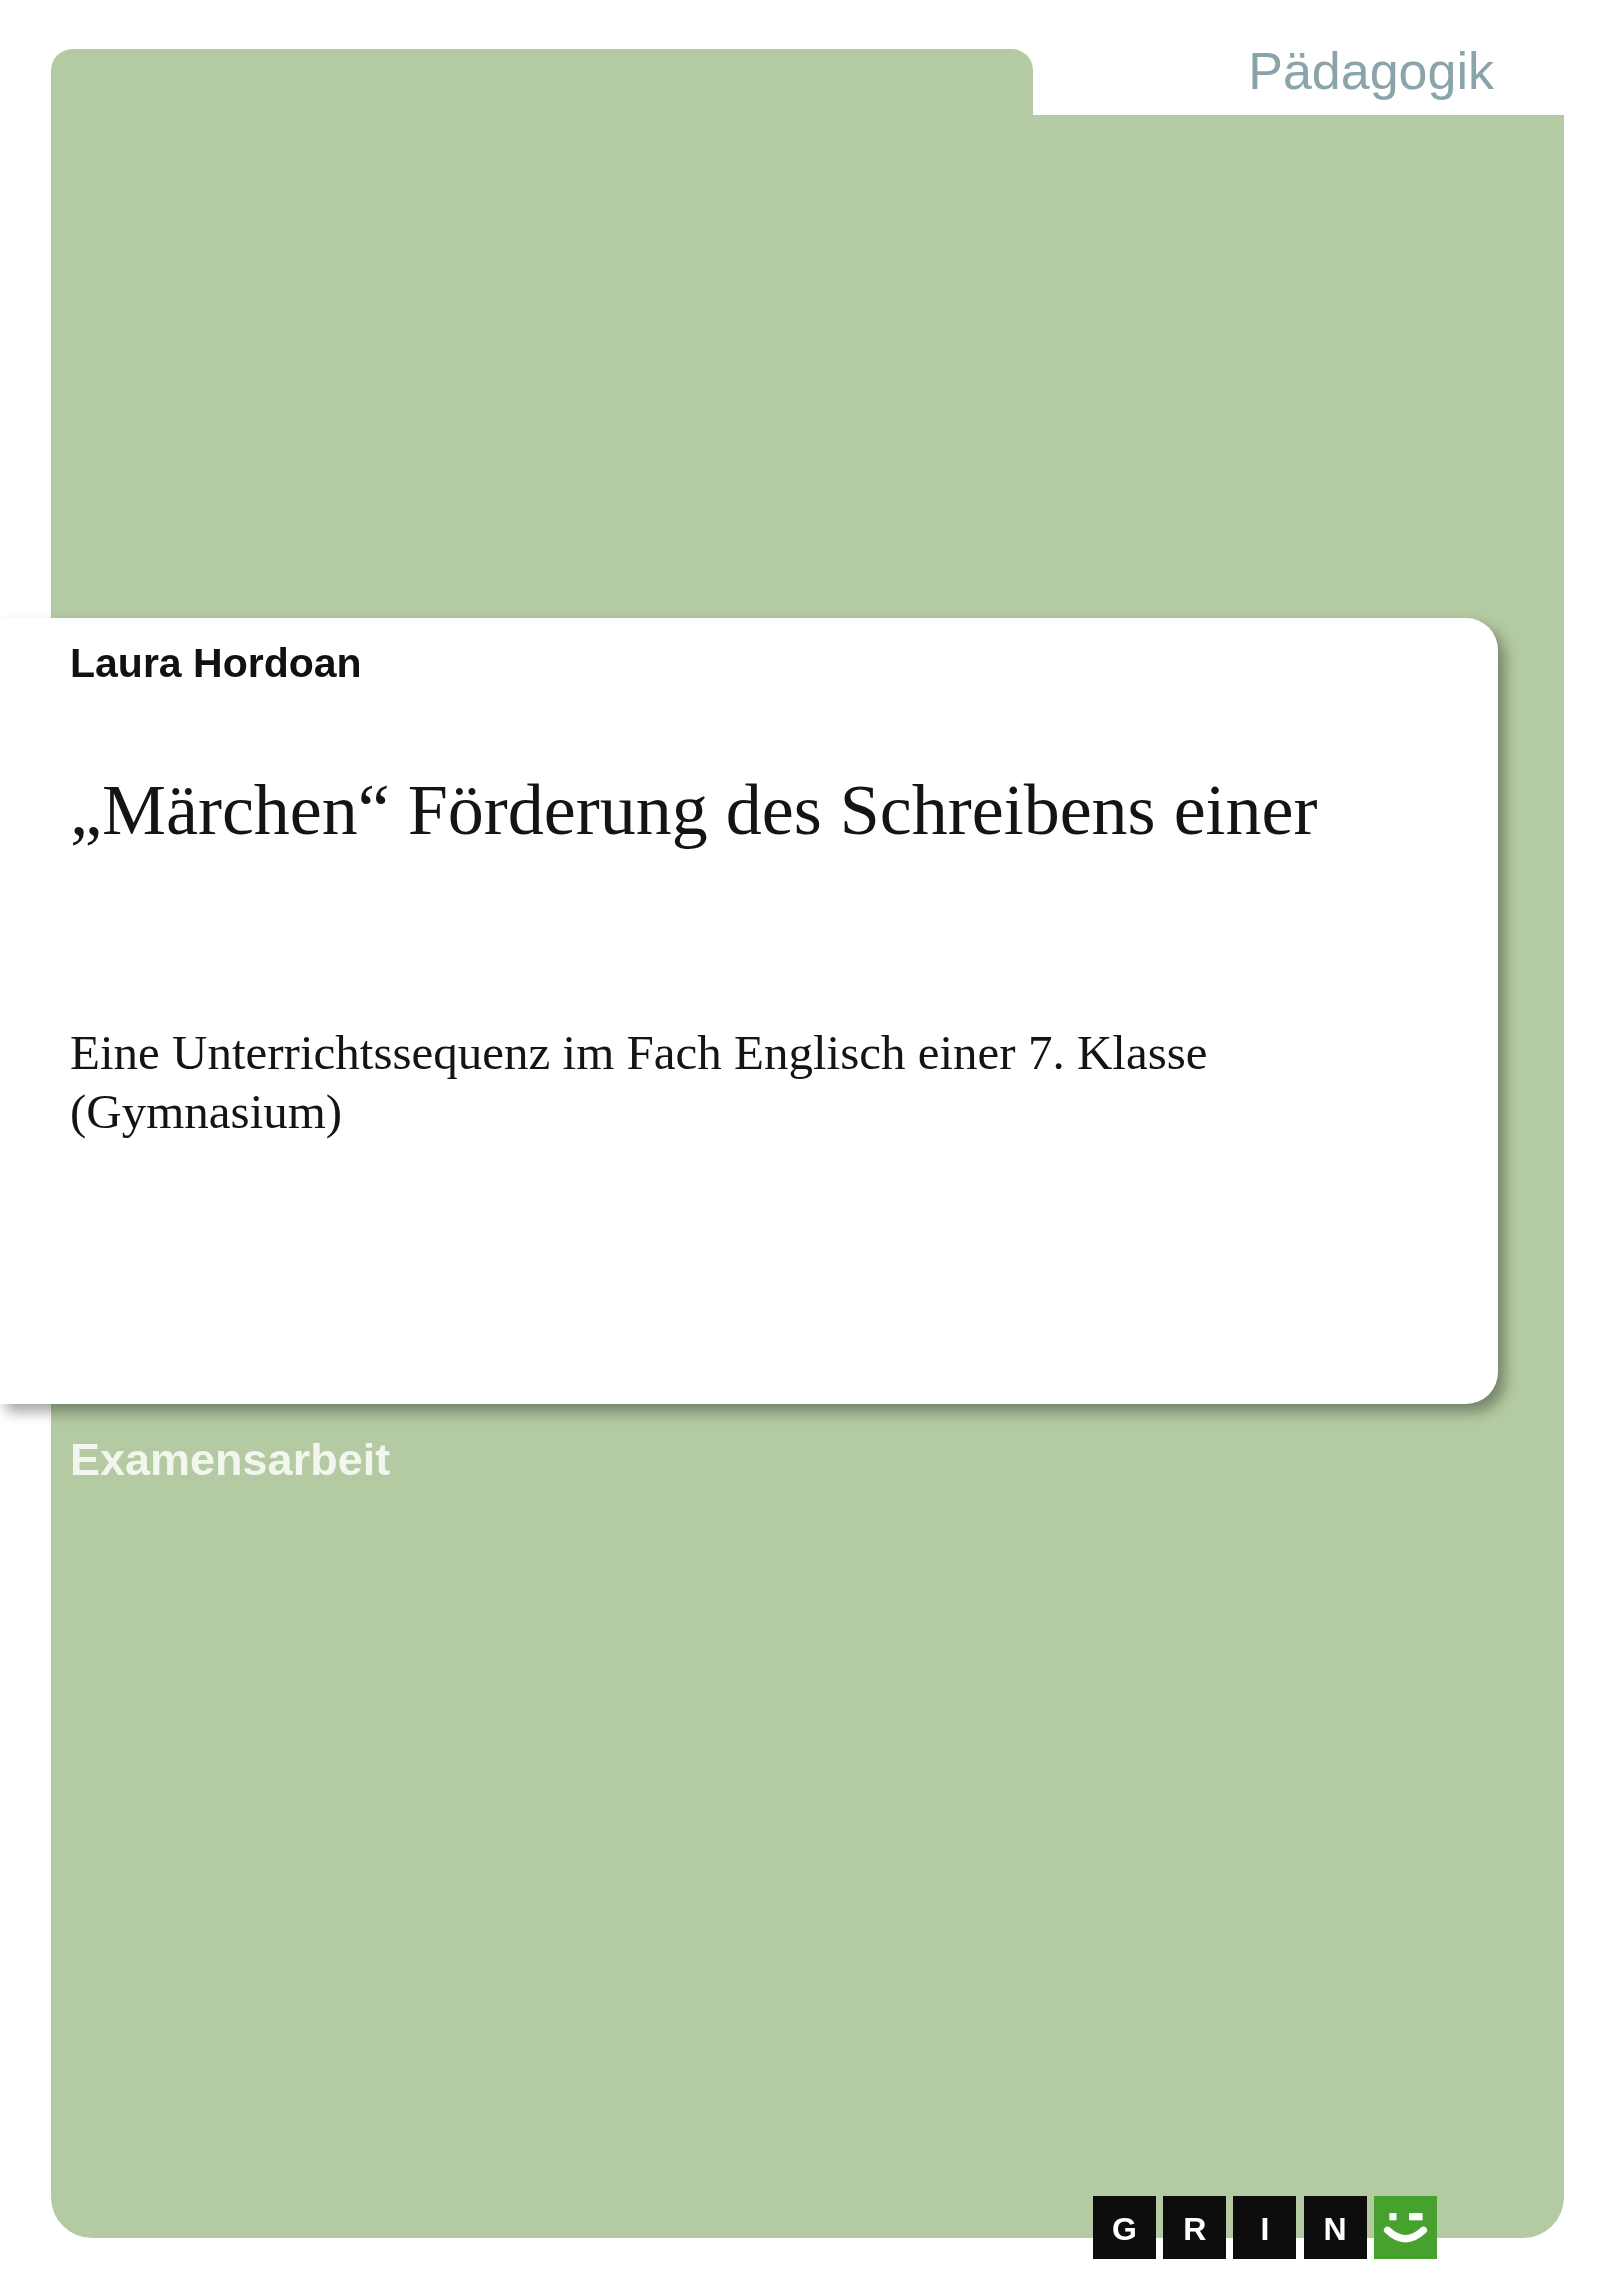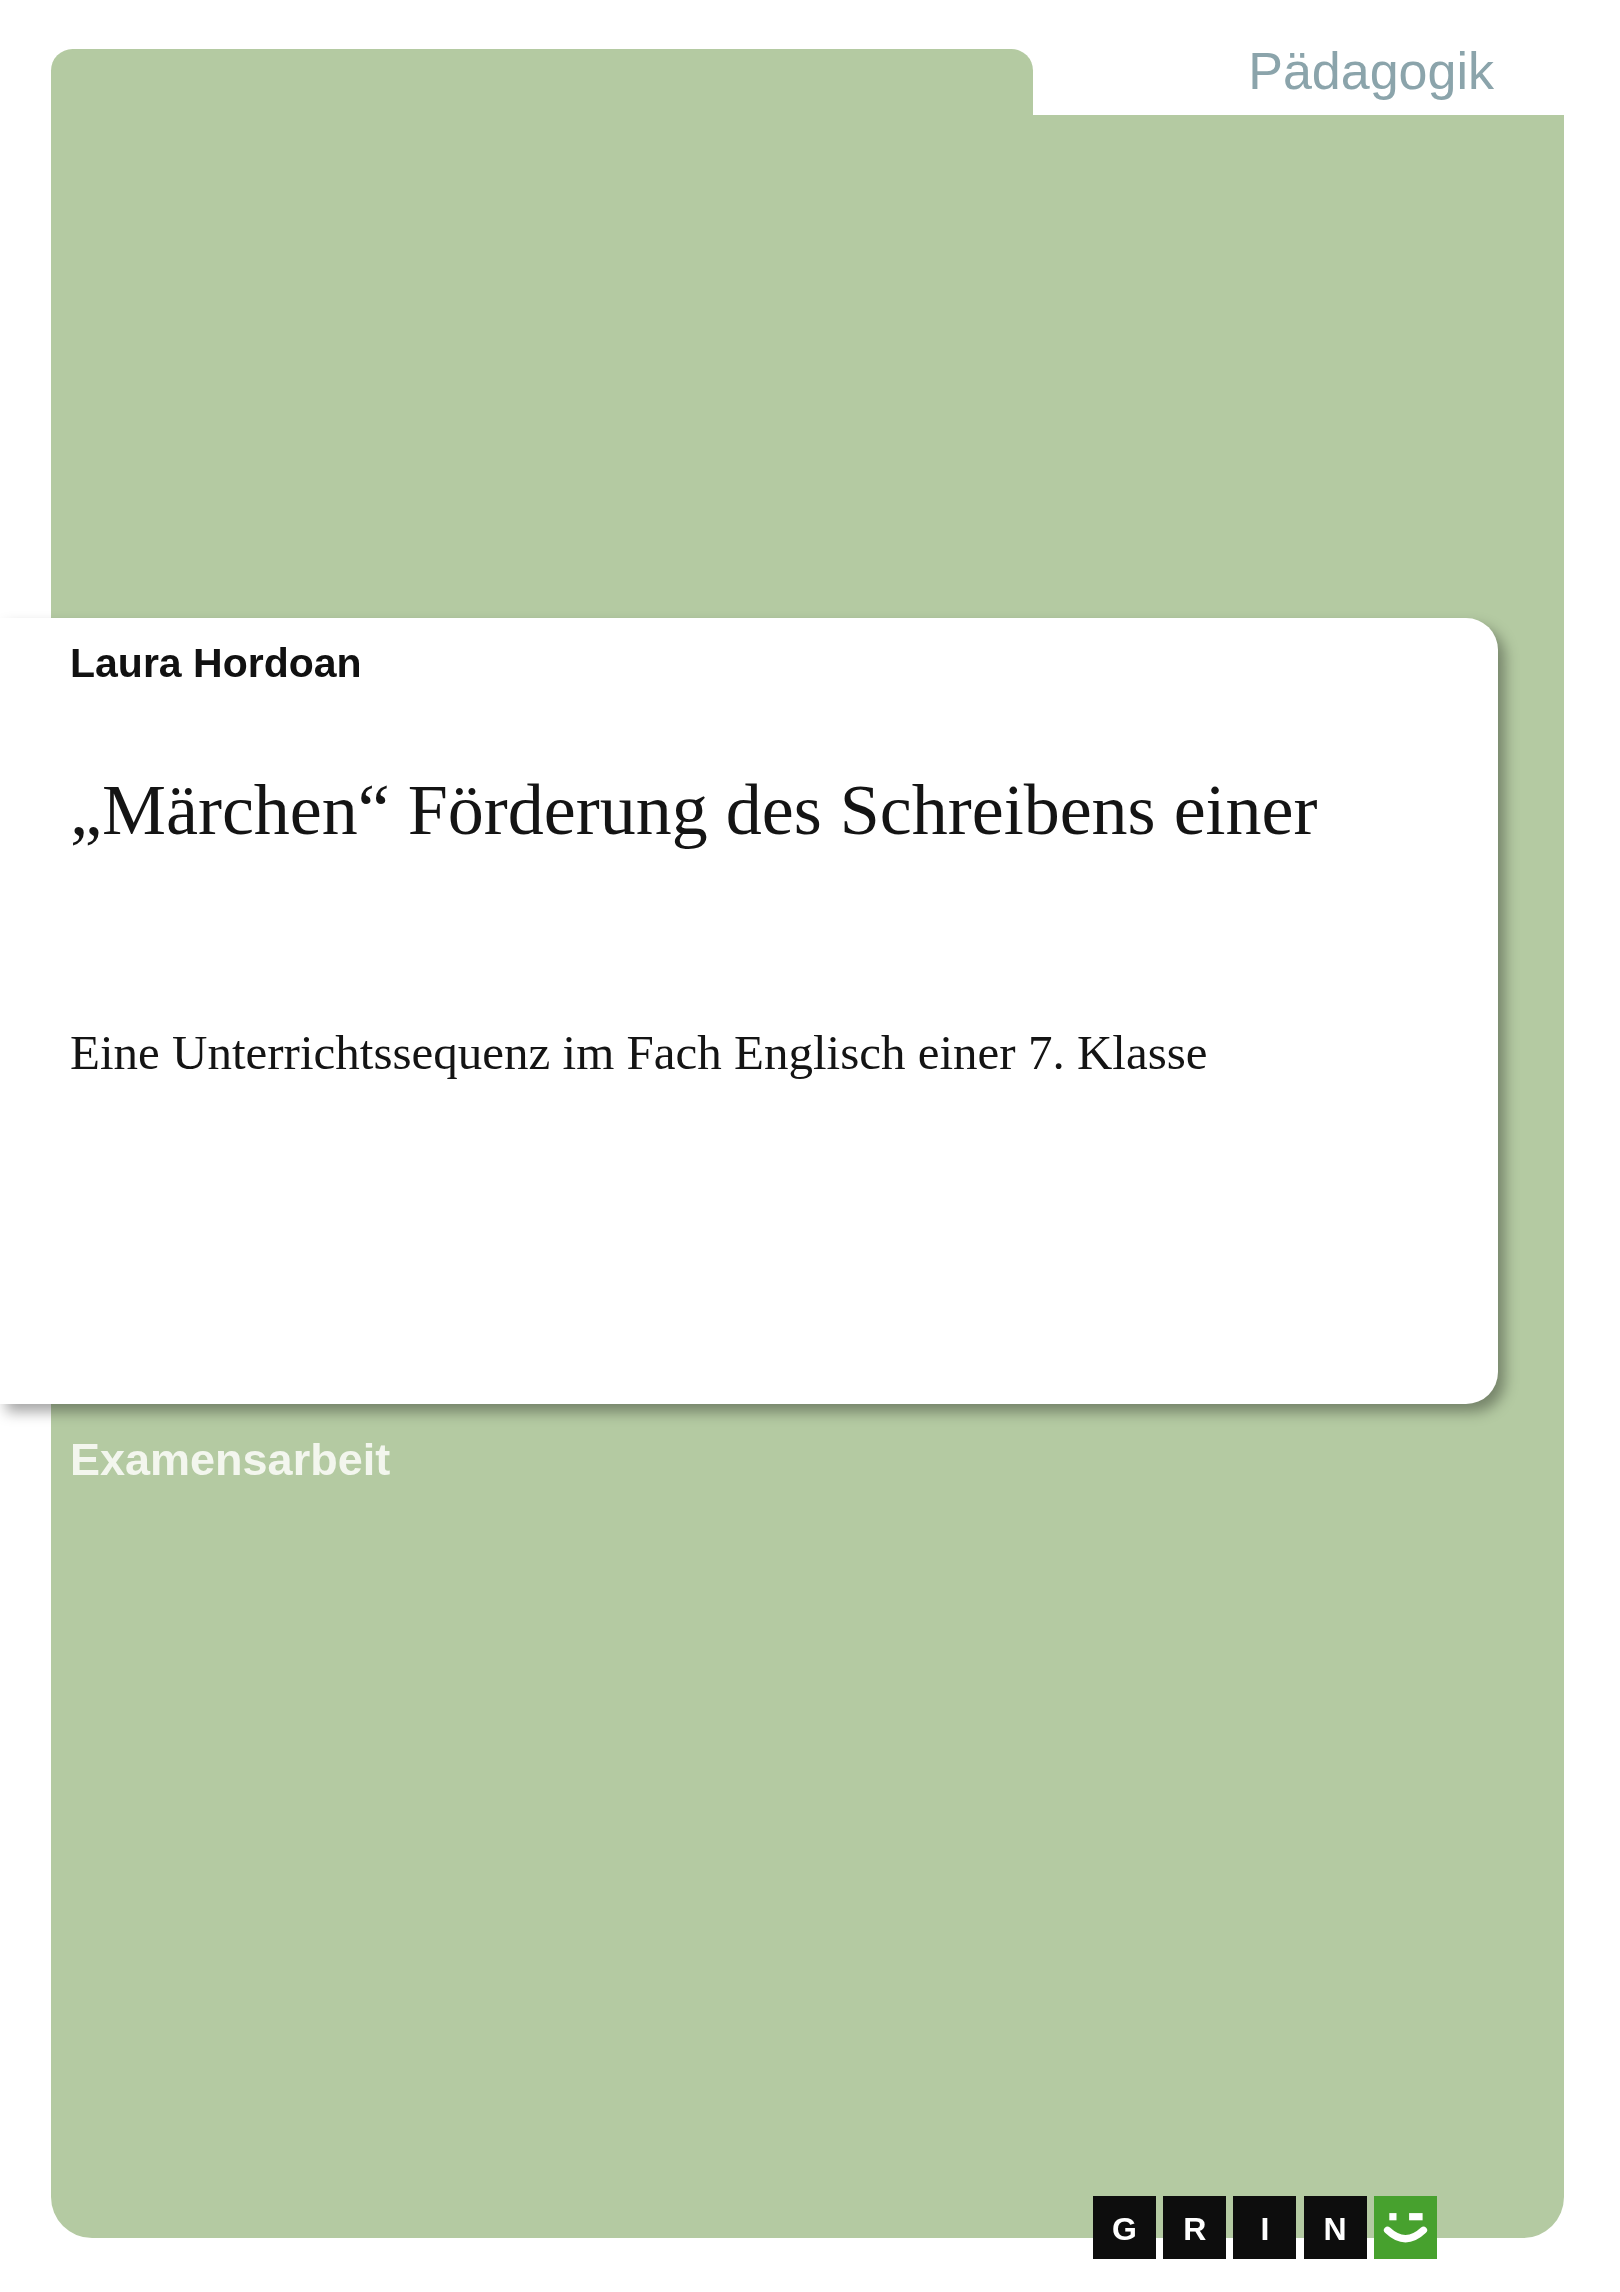--- a/index.html
+++ b/index.html
@@ -90,20 +90,21 @@
   <div class="card"></div>
 
   <div class="author">Laura Hordoan</div>
 
   <div class="title">
     <div>„Märchen“ Förderung des Schreibens einer</div>
   </div>
 
   <div class="subtitle">
     <div>Eine Unterrichtssequenz im Fach Englisch einer 7. Klasse</div>
+    <div>(Gymnasium)</div>
   </div>
 
   <div class="worktype">Examensarbeit</div>
 
   <div class="logo">
     <div class="tile">
       <span>G</span>
     </div>
     <div class="tile">
       <span>R</span>

